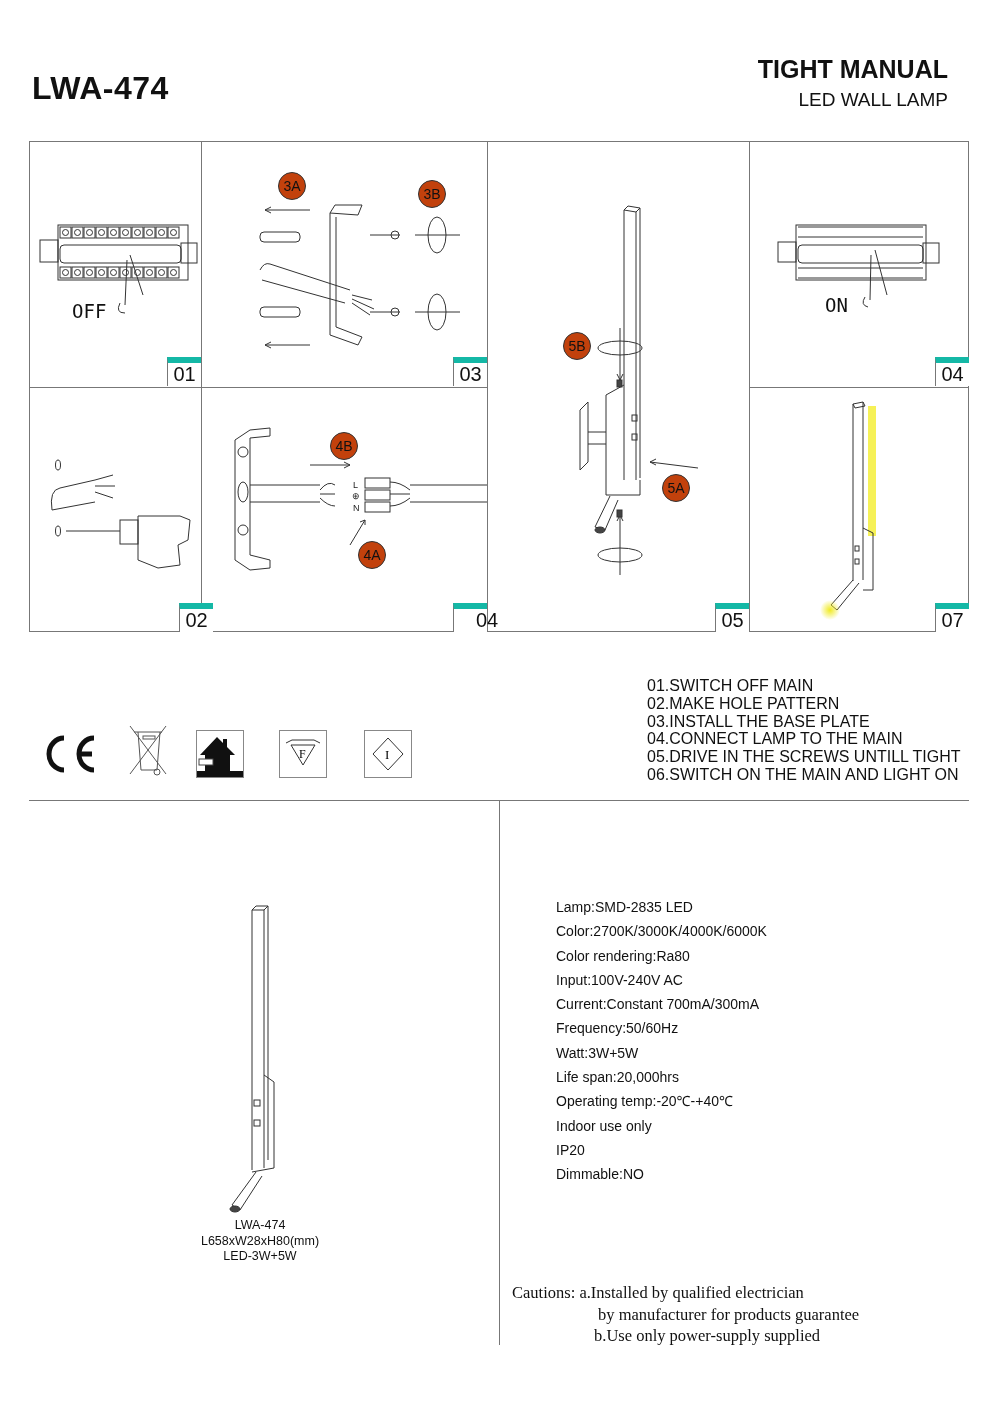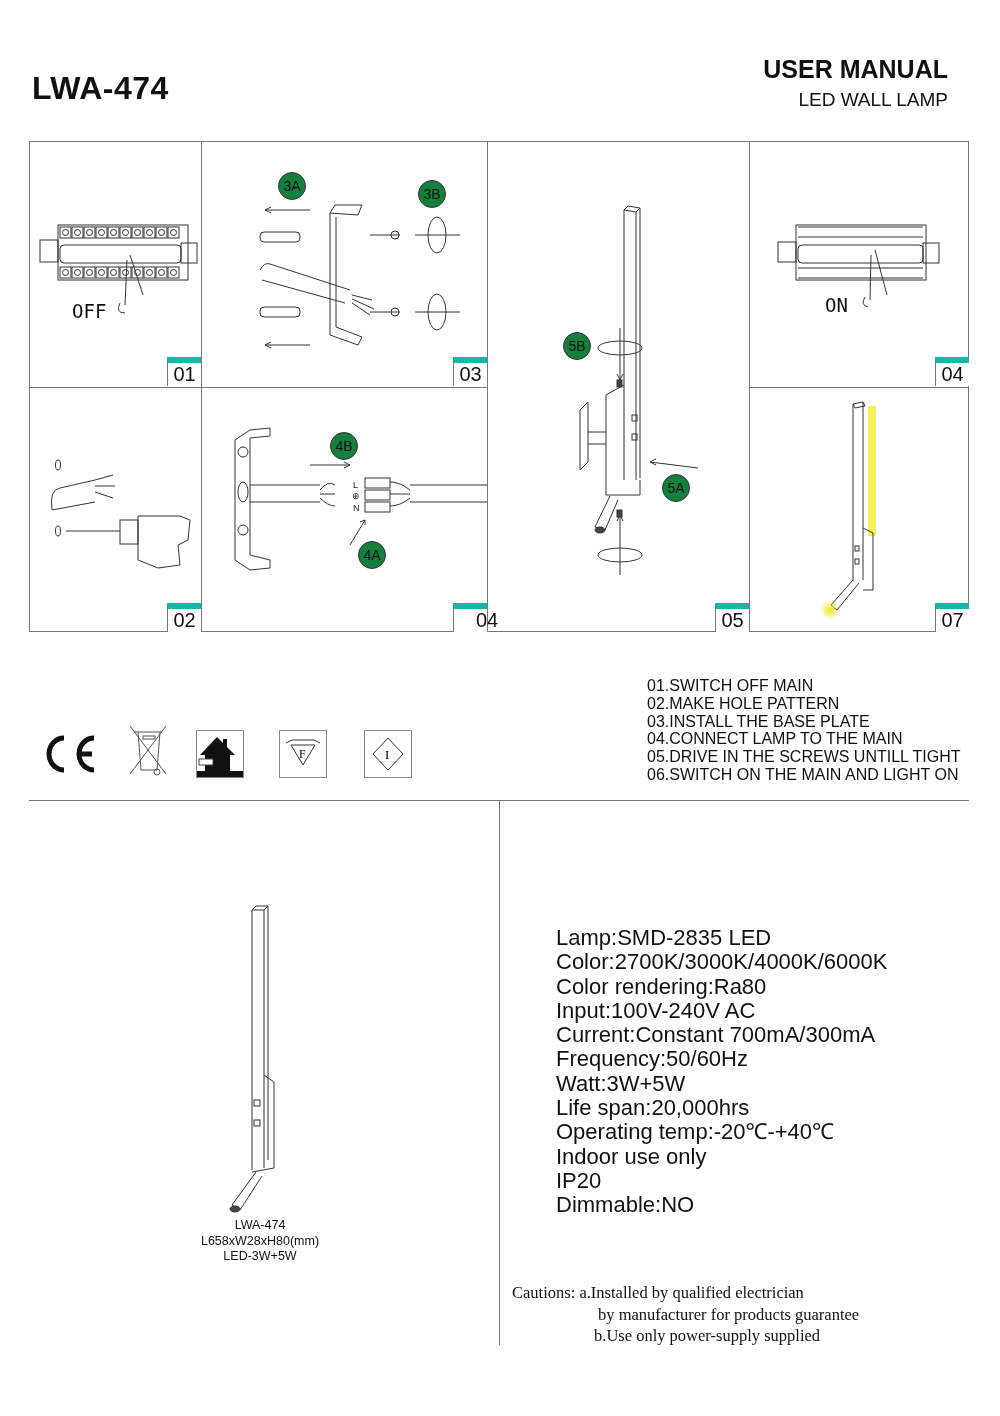--- a/index.html
+++ b/index.html
@@ -5,36 +5,36 @@
   html, body { margin:0; padding:0; background:#fff; }
   body { width:1000px; height:1416px; position:relative; overflow:hidden; font-family:"Liberation Sans", sans-serif; color:#111; }
   .abs { position:absolute; }
   .model { left:32px; top:70px; font-size:32px; font-weight:bold; letter-spacing:0.5px; }
   .um { right:52px; top:55px; font-size:25px; font-weight:bold; text-align:right; }
   .sub { right:52px; top:89px; font-size:19px; text-align:right; }
   .grid { left:29px; top:141px; width:940px; height:491px; border:1px solid #777; box-sizing:border-box; }
   .vline { background:#777; width:1px; }
   .hline { background:#777; height:1px; }
   .numbox { width:34px; height:29px; border-left:1px solid #777; border-top:6px solid #14b8a6; background:#fff; font-size:20px; display:flex; align-items:center; justify-content:center; box-sizing:border-box; }
-  .callout { width:26px; height:26px; border:1px solid #333; border-radius:50%; font-size:14px; display:flex; align-items:center; justify-content:center; background:#15803d; }
+  .callout { width:26px; height:26px; border:1px solid #333; border-radius:50%; font-size:14px; display:flex; align-items:center; justify-content:center; background:#c2410c; }
   .steps { left:647px; top:677px; font-size:16px; line-height:17.8px; }
   .steps div { white-space:nowrap; }
-  .specs { left:556px; top:926px; font-size:22px; line-height:24.3px; }
+  .specs { left:556px; top:895px; font-size:14px; line-height:24.3px; }
   .specs div { white-space:nowrap; }
   .caption { left:160px; top:1218px; width:200px; text-align:center; font-size:12.5px; line-height:15.5px; }
   .caut { left:512px; top:1282px; font-size:16.5px; line-height:21.5px; }
   .caut .row { white-space:nowrap;font-family:Liberation Serif, serif; }
   .symbols .sym { position:absolute; }
   .boxsym { width:48px; height:48px; border:1px solid #888; box-sizing:border-box; background:#fff; }
 </style>
 </head>
 <body>
 
 <div class="abs model">LWA-474</div>
-<div class="abs um">USER MANUAL</div>
+<div class="abs um">TIGHT MANUAL</div>
 <div class="abs sub">LED WALL LAMP</div>
 
 <div class="abs grid"></div>
 <div class="abs vline" style="left:201px;top:141px;height:491px;"></div>
 <div class="abs vline" style="left:487px;top:141px;height:491px;"></div>
 <div class="abs vline" style="left:749px;top:141px;height:491px;"></div>
 <div class="abs hline" style="left:29px;top:387px;width:458px;"></div>
 <div class="abs hline" style="left:749px;top:387px;width:220px;"></div>
 
 <svg class="abs" style="left:35px;top:215px;" width="165" height="110">
@@ -96,21 +96,21 @@
   <g stroke="#333" fill="none" stroke-width="1">
     <ellipse cx="18" cy="15" rx="2.5" ry="5"></ellipse>
     <path d="M12 60 q-3 -20 8 -22 L55 30 M12 60 L55 52"></path>
     <path d="M55 30 l18 -5 M55 36 l20 0 M55 42 l18 6"></path>
     <ellipse cx="18" cy="81" rx="2.5" ry="5"></ellipse>
     <path d="M26 81 L80 81"></path>
     <rect x="80" y="70" width="18" height="24"></rect>
     <path d="M98 66 L140 66 L150 70 L148 90 L138 95 L140 115 L118 118 L98 110 Z"></path>
   </g>
 </svg>
-<div class="abs numbox" style="left:167px;top:603px;">02</div>
+<div class="abs numbox" style="left:179px;top:603px;">02</div>
 
 <svg class="abs" style="left:240px;top:195px;" width="230" height="165">
   <g stroke="#333" fill="none" stroke-width="1">
     <path d="M25 15 L70 15 M25 15 l6 -3 M25 15 l6 3"></path>
     <path d="M25 150 L70 150 M25 150 l6 -3 M25 150 l6 3"></path>
     <rect x="20" y="37" width="40" height="10" rx="4"></rect>
     <rect x="20" y="112" width="40" height="10" rx="4"></rect>
     <path d="M90 18 L95 10 L122 10 L118 20 Z M90 18 L90 140 L118 150 L122 142 L96 132 L96 22"></path>
     <path d="M20 75 q4 -8 10 -6 L110 95 M22 85 L105 108"></path>
     <path d="M112 100 l20 5 M112 104 l22 10 M112 108 l18 12"></path>

